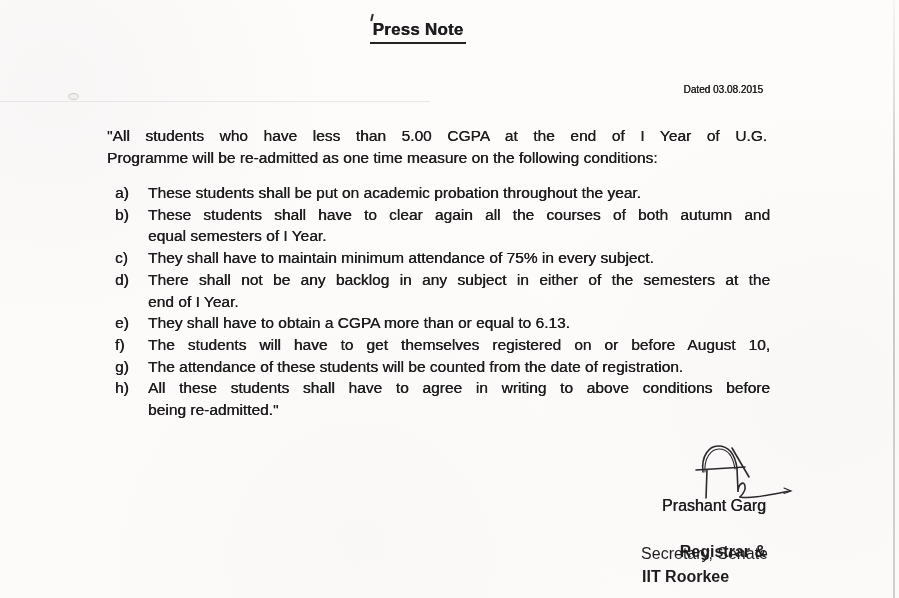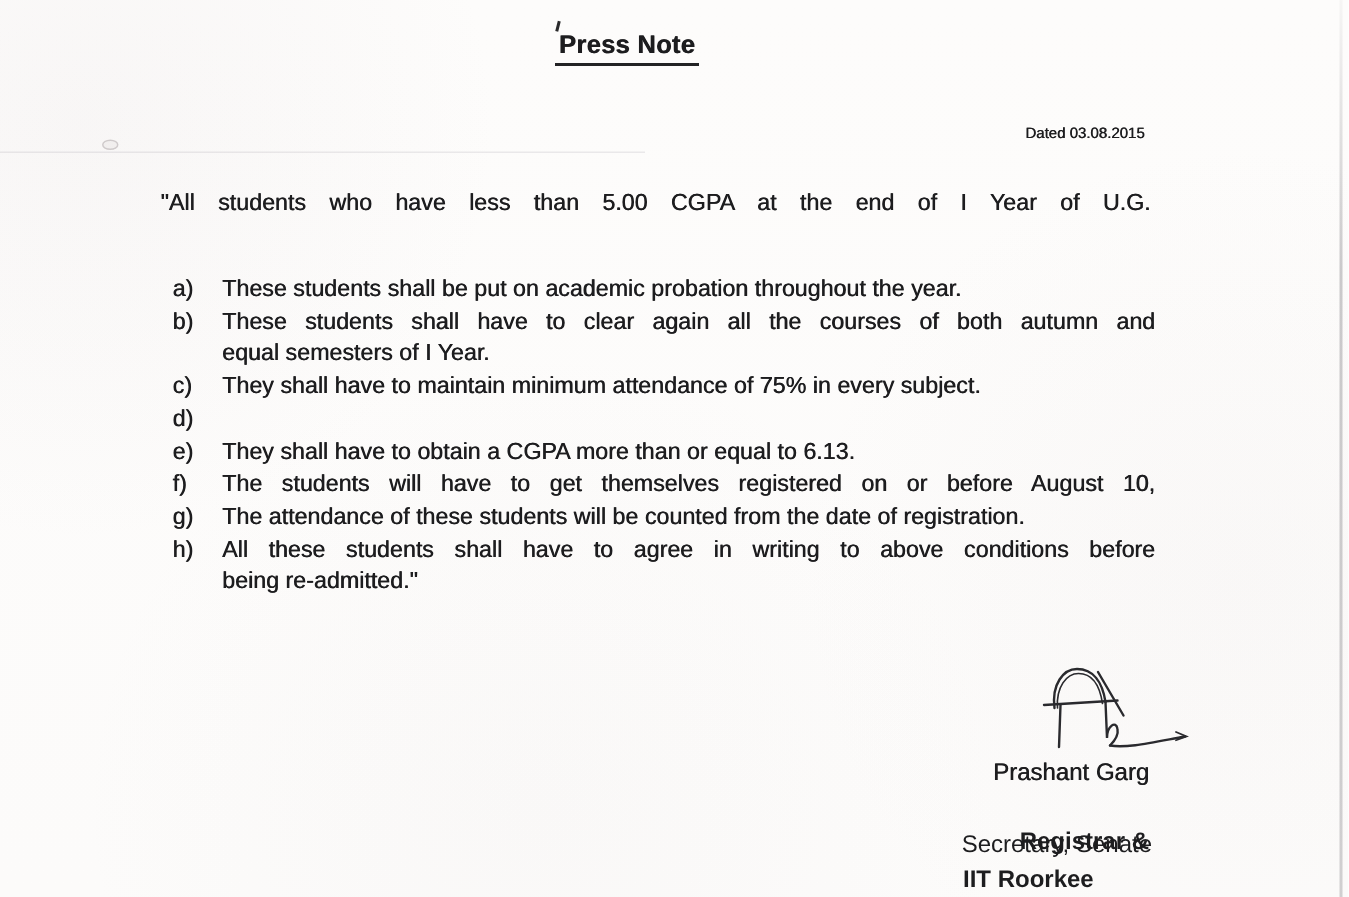--- a/index.html
+++ b/index.html
@@ -67,21 +67,21 @@
   }
   .cond-row { display: flex; }
   .cond-marker { width: 33px; flex: none; }
   .cond-text { width: 622px; }
 
   .sig-scribble {
     position: absolute;
     left: 693px; top: 442px;
     width: 105px; height: 62px;
   }
-  .sig-line { position: absolute; font-size: 16px; white-space: nowrap; margin-top: 10px; }
+  .sig-line { position: absolute; font-size: 16px; white-space: nowrap; }
   .sig-name { top: 497px; right: 133px; font-weight: 400; }
   .sig-reg  { top: 543px; right: 133px; font-weight: 700; }
   .sig-sec  { top: 545px; right: 131px; font-weight: 400; }
   .sig-iit  { top: 568px; left: 642px; font-weight: 700; }
 
   .smudge {
     position: absolute;
     left: 68px; top: 93px;
     width: 11px; height: 7px;
     border: 1px solid rgba(125,115,120,0.30);
@@ -108,20 +108,21 @@
 
   <div class="title-tick"></div>
   <div class="title-band">
     <span class="title ink">Press Note</span>
   </div>
 
   <div class="date-line ink">Dated 03.08.2015</div>
 
   <div class="intro ink">
     <div class="stretch">"All students who have less than 5.00 CGPA at the end of I Year of U.G.</div>
+    <div>Programme will be re-admitted as one time measure on the following conditions:</div>
   </div>
 
   <div class="conditions ink">
     <div class="cond-row">
       <span class="cond-marker">a)</span>
       <span class="cond-text"><span class="line">These students shall be put on academic probation throughout the year.</span></span>
     </div>
     <div class="cond-row">
       <span class="cond-marker">b)</span>
       <span class="cond-text">
@@ -129,20 +130,22 @@
         <div>equal semesters of I Year.</div>
       </span>
     </div>
     <div class="cond-row">
       <span class="cond-marker">c)</span>
       <span class="cond-text"><span class="line">They shall have to maintain minimum attendance of 75% in every subject.</span></span>
     </div>
     <div class="cond-row">
       <span class="cond-marker">d)</span>
       <span class="cond-text">
+        <div class="stretch">There shall not be any backlog in any subject in either of the semesters at the</div>
+        <div>end of I Year.</div>
       </span>
     </div>
     <div class="cond-row">
       <span class="cond-marker">e)</span>
       <span class="cond-text"><span class="line">They shall have to obtain a CGPA more than or equal to 6.13.</span></span>
     </div>
     <div class="cond-row">
       <span class="cond-marker">f)</span>
       <span class="cond-text">
         <div class="stretch">The students will have to get themselves registered on or before August 10,</div>

